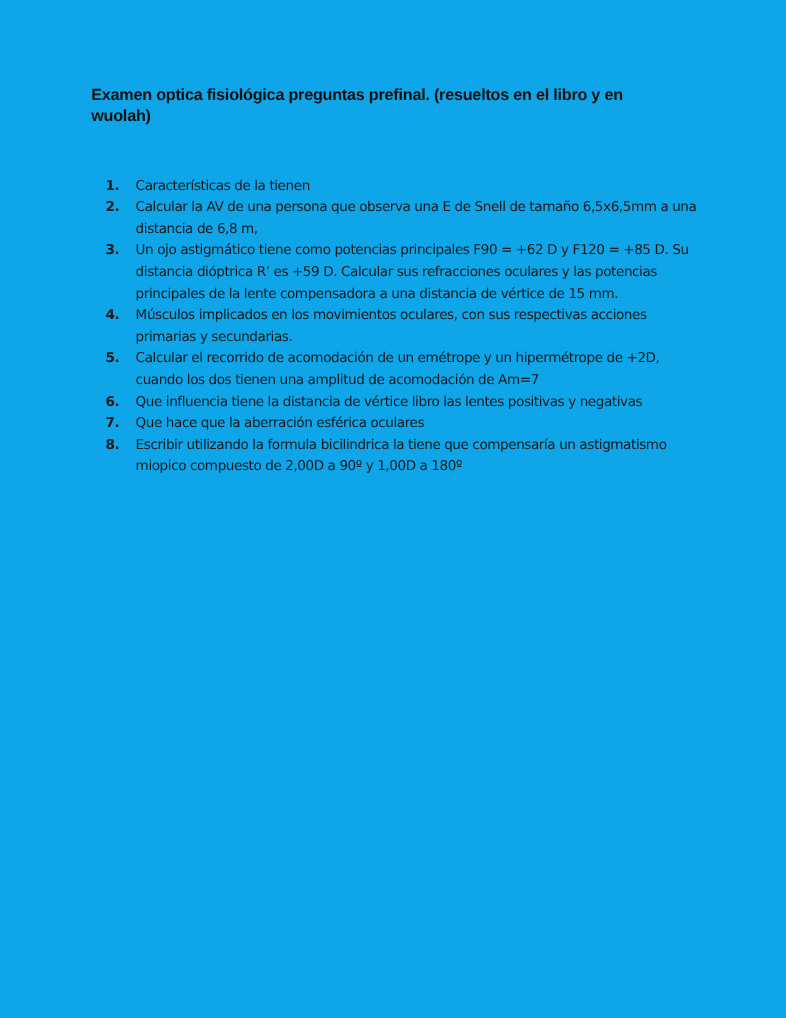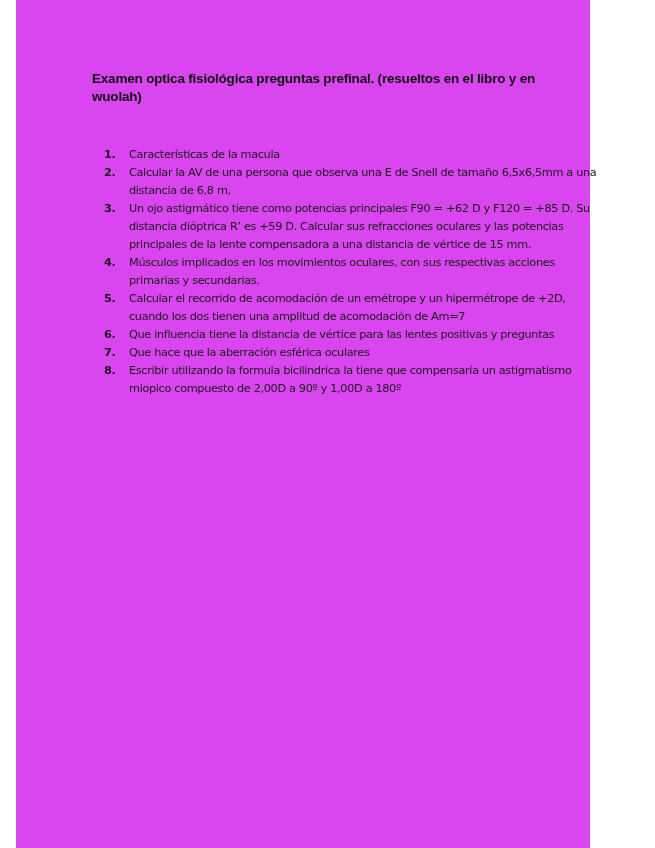--- a/index.html
+++ b/index.html
@@ -1,17 +1,17 @@
 <!DOCTYPE html>
 <html><head>
   <meta charset="utf-8">
   <style>
     html, body { margin: 0; padding: 0; background: #ffffff; }
     body { width: 655px; height: 848px; position: relative; overflow: hidden; }
-    .page { position: absolute; left: 16px; top: 0; width: 574px; height: 848px; background: #d946ef; }
+    .page { position: absolute; left: 0; top: 0; width: 655px; height: 848px; background: #0ea5e9; }
     .title {
       position: absolute; left: 76px; top: 70px; width: 470px;
       font-family: "Liberation Sans", sans-serif; font-weight: bold;
       font-size: 13.5px; line-height: 18px; color: #111111; margin: 0;
       letter-spacing: -0.2px;
     }
     .list {
       position: absolute; left: 88px; top: 146px; width: 500px;
       margin: 0; padding: 0; list-style: none;
       font-family: "DejaVu Sans", sans-serif; font-size: 11.3px; line-height: 18px;
@@ -22,41 +22,41 @@
     .text { flex: 1; }
   </style>
 </head>
 <body>
 
 <div class="page">
   <p class="title">Examen optica fisiológica preguntas prefinal. (resueltos en el libro y en wuolah)</p>
   <ol class="list">
     <li class="item">
       <span class="num">1.</span>
-      <span class="text">Características de la macula</span>
+      <span class="text">Características de la tienen</span>
     </li>
     <li class="item">
       <span class="num">2.</span>
       <span class="text">Calcular la AV de una persona que observa una E de Snell de tamaño 6,5x6,5mm a una distancia de 6,8 m,</span>
     </li>
     <li class="item">
       <span class="num">3.</span>
       <span class="text">Un ojo astigmático tiene como potencias principales F90 = +62 D y F120 = +85 D. Su distancia dióptrica R’ es +59 D. Calcular sus refracciones oculares y las potencias principales de la lente compensadora a una distancia de vértice de 15 mm.</span>
     </li>
     <li class="item">
       <span class="num">4.</span>
       <span class="text"> Músculos implicados en los movimientos oculares, con sus respectivas acciones primarias y secundarias.</span>
     </li>
     <li class="item">
       <span class="num">5.</span>
       <span class="text">Calcular el recorrido de acomodación de un emétrope y un hipermétrope de +2D, cuando los dos tienen una amplitud de acomodación de Am=7</span>
     </li>
     <li class="item">
       <span class="num">6.</span>
-      <span class="text">Que influencia tiene la distancia de vértice para las lentes positivas y preguntas</span>
+      <span class="text">Que influencia tiene la distancia de vértice libro las lentes positivas y negativas</span>
     </li>
     <li class="item">
       <span class="num">7.</span>
       <span class="text">Que hace que la aberración esférica oculares</span>
     </li>
     <li class="item">
       <span class="num">8.</span>
       <span class="text">Escribir utilizando la formula bicilindrica la tiene que compensaría un astigmatismo miopico compuesto de 2,00D a 90º y 1,00D a 180º</span>
     </li>
   </ol>

